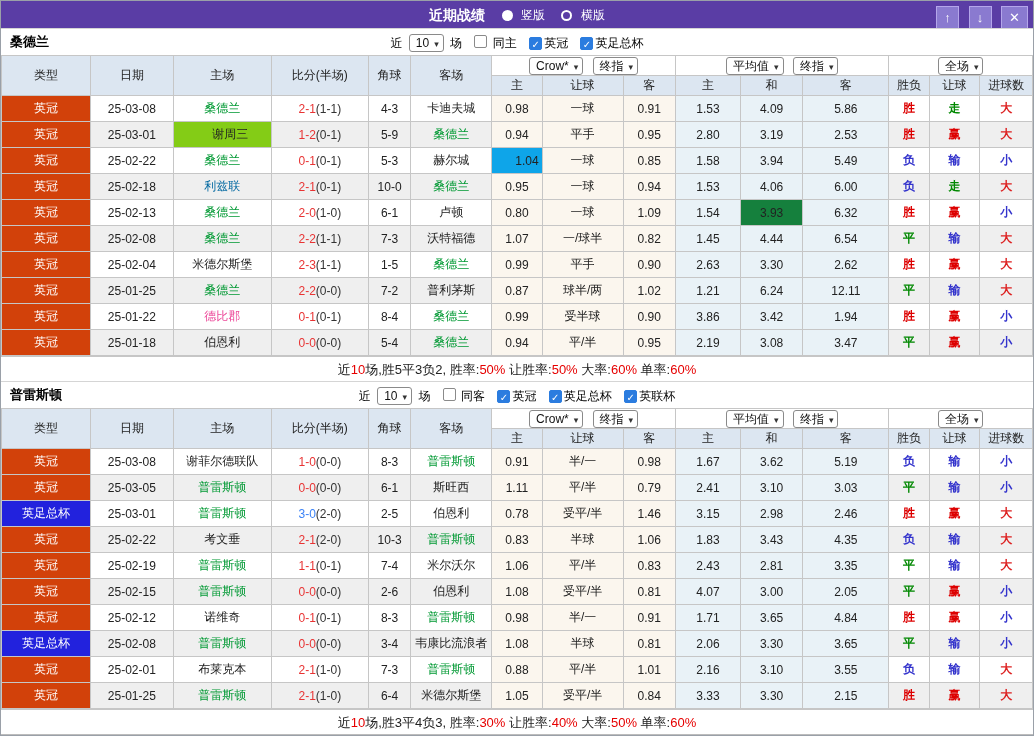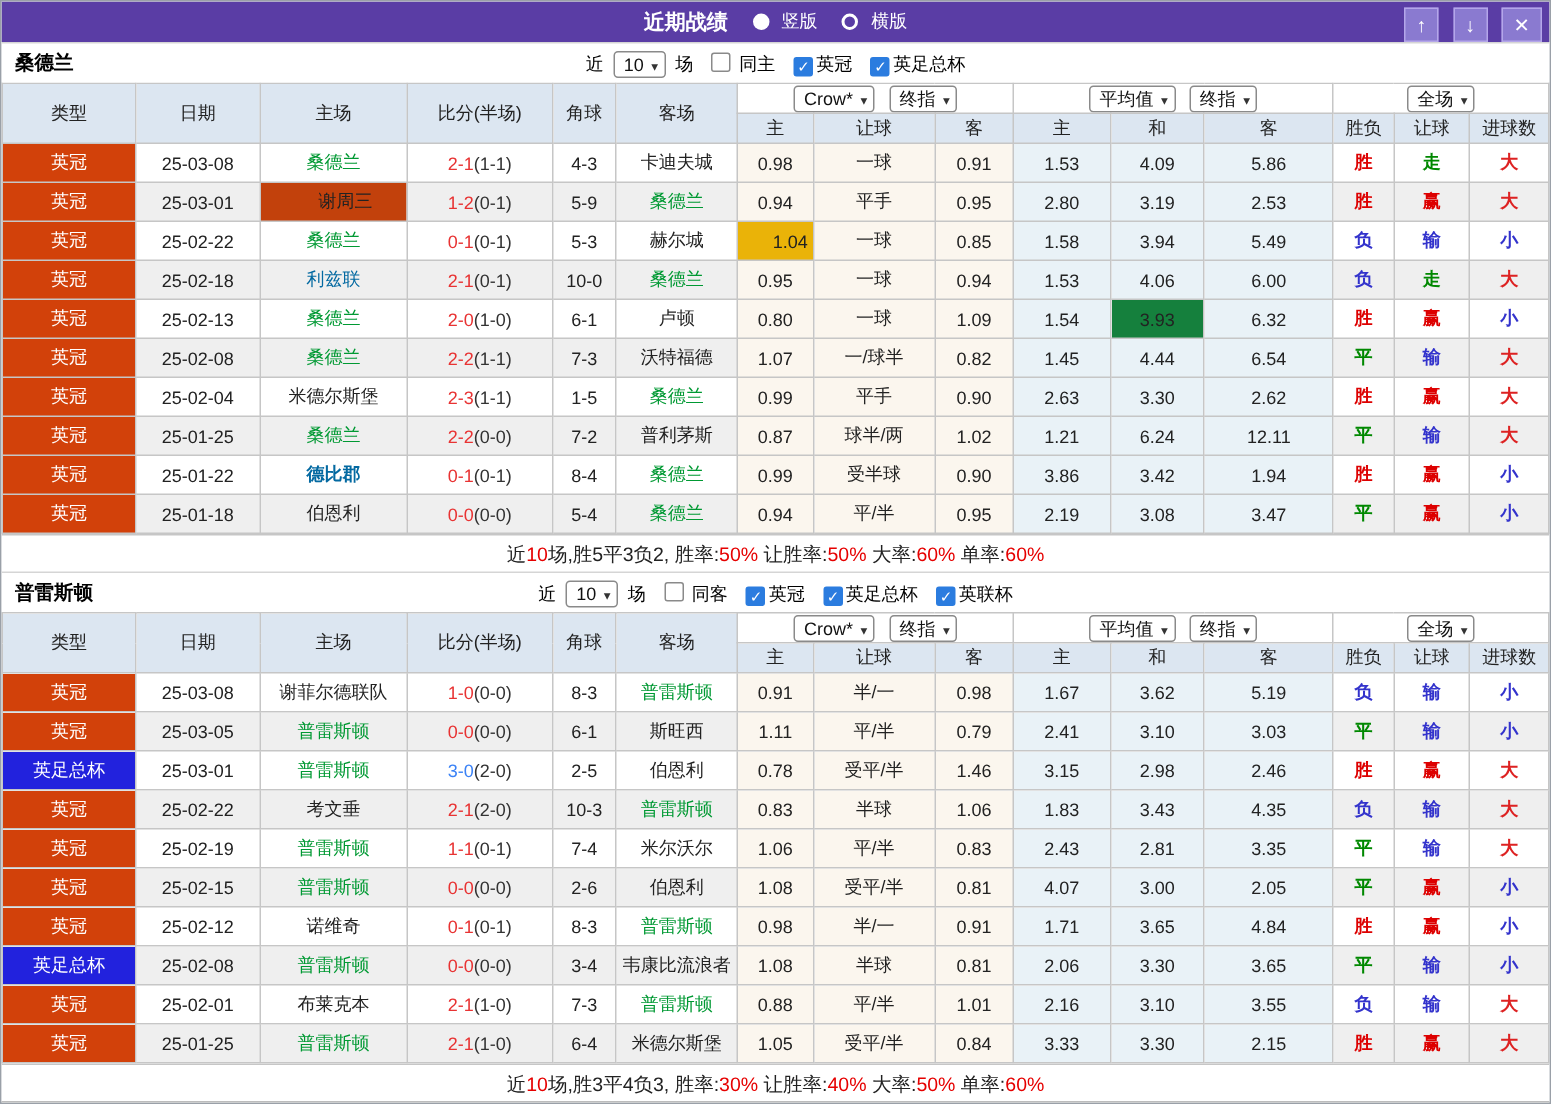--- a/index.html
+++ b/index.html
@@ -134,42 +134,42 @@
           <td style="background: rgb(233, 242, 247);">1.53</td>
           <td style="background: rgb(233, 242, 247);">4.09</td>
           <td style="background: rgb(233, 242, 247);">5.86</td>
           <td style="background: rgb(255, 255, 255); color: rgb(221, 0, 0); font-weight: bold;">胜</td>
           <td style="background: rgb(255, 255, 255); color: rgb(0, 136, 0); font-weight: bold;">走</td>
           <td style="background: rgb(255, 255, 255); color: rgb(221, 34, 34); font-weight: bold;">大</td>
         </tr>
         <tr>
           <td style="background: rgb(210, 65, 10); color: rgb(255, 255, 255);">英冠</td>
           <td style="background: rgb(239, 239, 239);">25-03-01</td>
-          <td style="background: #c2410c; color: rgb(34, 34, 34); padding-left: 16px;">谢周三</td>
+          <td style="background: #84cc16; color: rgb(34, 34, 34); padding-left: 16px;">谢周三</td>
           <td style="background: rgb(239, 239, 239);"><span class="ft" style="color: rgb(232, 51, 51);">1-2</span><span style="color: rgb(51, 51, 51);">(0-1)</span></td>
           <td style="background: rgb(239, 239, 239);">5-9</td>
           <td style="background: rgb(239, 239, 239); color: rgb(0, 153, 51);">桑德兰</td>
           <td style="background: rgb(251, 246, 238);">0.94</td>
           <td style="background: rgb(251, 246, 238);">平手</td>
           <td style="background: rgb(251, 246, 238);">0.95</td>
           <td style="background: rgb(233, 242, 247);">2.80</td>
           <td style="background: rgb(233, 242, 247);">3.19</td>
           <td style="background: rgb(233, 242, 247);">2.53</td>
           <td style="background: rgb(239, 239, 239); color: rgb(221, 0, 0); font-weight: bold;">胜</td>
           <td style="background: rgb(239, 239, 239); color: rgb(221, 0, 0); font-weight: bold;">赢</td>
           <td style="background: rgb(239, 239, 239); color: rgb(221, 34, 34); font-weight: bold;">大</td>
         </tr>
         <tr>
           <td style="background: rgb(210, 65, 10); color: rgb(255, 255, 255);">英冠</td>
           <td style="background: rgb(255, 255, 255);">25-02-22</td>
           <td style="background: rgb(255, 255, 255); color: rgb(0, 153, 51);">桑德兰</td>
           <td style="background: rgb(255, 255, 255);"><span class="ft" style="color: rgb(232, 51, 51);">0-1</span><span style="color: rgb(51, 51, 51);">(0-1)</span></td>
           <td style="background: rgb(255, 255, 255);">5-3</td>
           <td style="background: rgb(255, 255, 255); color: rgb(34, 34, 34);">赫尔城</td>
-          <td style="background: #eab308; padding-left: 20px;">1.04</td>
+          <td style="background: #0ea5e9; padding-left: 20px;">1.04</td>
           <td style="background: rgb(251, 246, 238);">一球</td>
           <td style="background: rgb(251, 246, 238);">0.85</td>
           <td style="background: rgb(233, 242, 247);">1.58</td>
           <td style="background: rgb(233, 242, 247);">3.94</td>
           <td style="background: rgb(233, 242, 247);">5.49</td>
           <td style="background: rgb(255, 255, 255); color: rgb(51, 51, 204); font-weight: bold;">负</td>
           <td style="background: rgb(255, 255, 255); color: rgb(51, 51, 204); font-weight: bold;">输</td>
           <td style="background: rgb(255, 255, 255); color: rgb(51, 51, 204); font-weight: bold;">小</td>
         </tr>
         <tr>
@@ -253,21 +253,21 @@
           <td style="background: rgb(233, 242, 247);">1.21</td>
           <td style="background: rgb(233, 242, 247);">6.24</td>
           <td style="background: rgb(233, 242, 247);">12.11</td>
           <td style="background: rgb(239, 239, 239); color: rgb(0, 136, 0); font-weight: bold;">平</td>
           <td style="background: rgb(239, 239, 239); color: rgb(51, 51, 204); font-weight: bold;">输</td>
           <td style="background: rgb(239, 239, 239); color: rgb(221, 34, 34); font-weight: bold;">大</td>
         </tr>
         <tr>
           <td style="background: rgb(210, 65, 10); color: rgb(255, 255, 255);">英冠</td>
           <td style="background: rgb(255, 255, 255);">25-01-22</td>
-          <td style="background: rgb(255, 255, 255); color: #0369a1; font-weight: bold;">德比郡</td>
+          <td style="background: rgb(255, 255, 255); color: #ec4899;">德比郡</td>
           <td style="background: rgb(255, 255, 255);"><span class="ft" style="color: rgb(232, 51, 51);">0-1</span><span style="color: rgb(51, 51, 51);">(0-1)</span></td>
           <td style="background: rgb(255, 255, 255);">8-4</td>
           <td style="background: rgb(255, 255, 255); color: rgb(0, 153, 51);">桑德兰</td>
           <td style="background: rgb(251, 246, 238);">0.99</td>
           <td style="background: rgb(251, 246, 238);">受半球</td>
           <td style="background: rgb(251, 246, 238);">0.90</td>
           <td style="background: rgb(233, 242, 247);">3.86</td>
           <td style="background: rgb(233, 242, 247);">3.42</td>
           <td style="background: rgb(233, 242, 247);">1.94</td>
           <td style="background: rgb(255, 255, 255); color: rgb(221, 0, 0); font-weight: bold;">胜</td>

